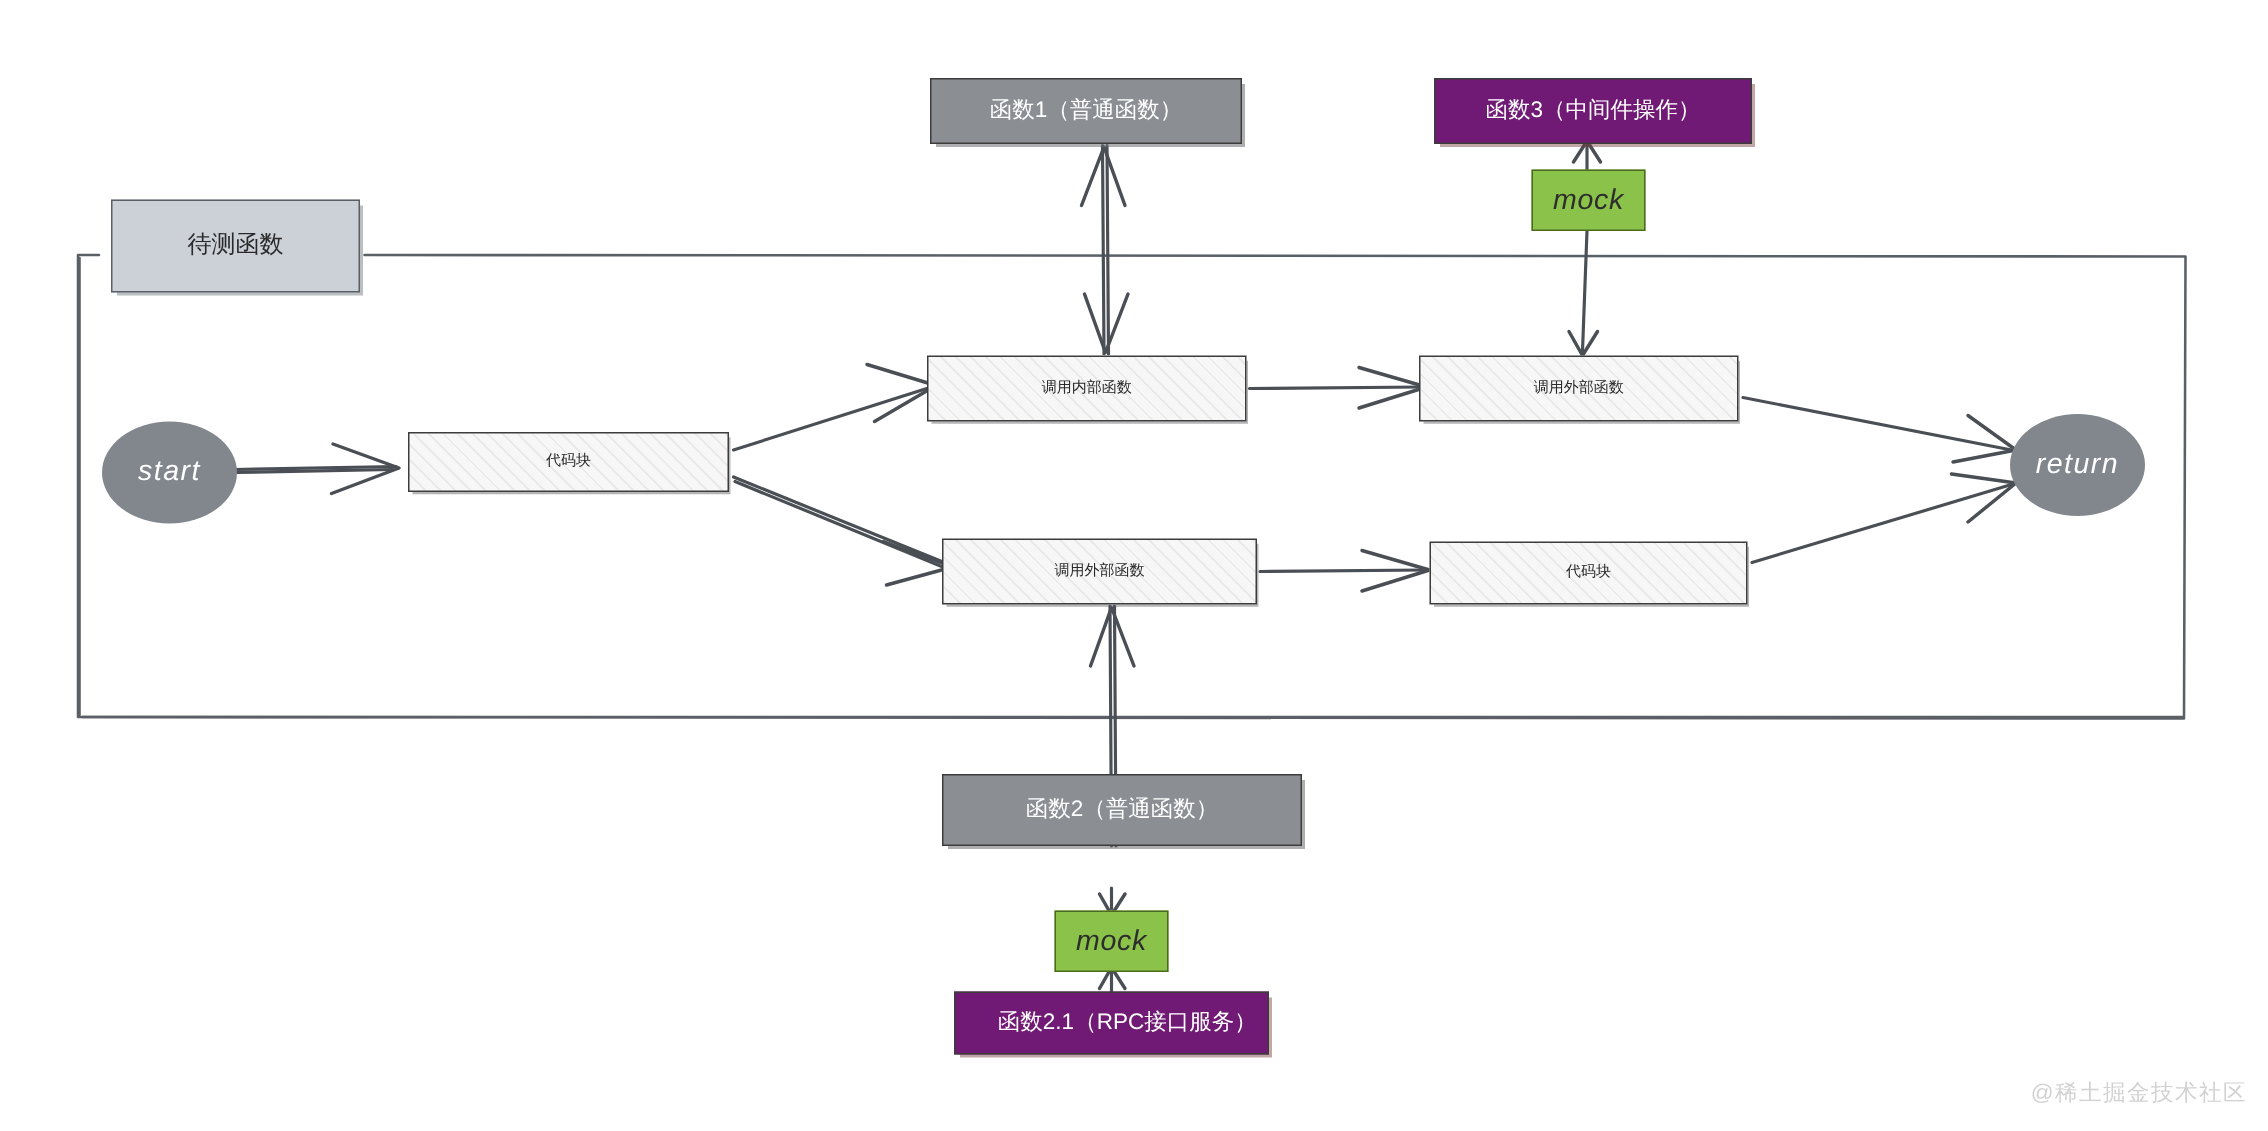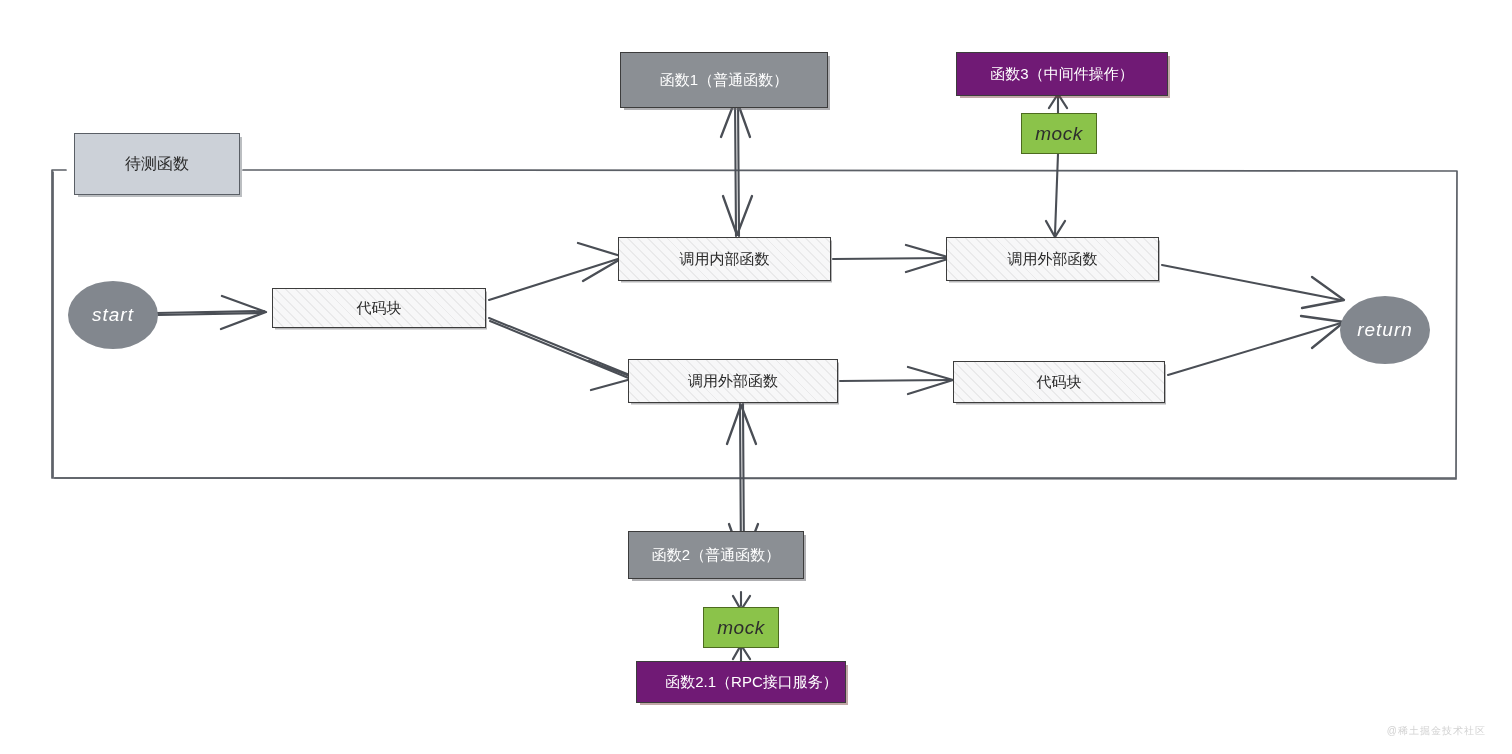--- a/index.html
+++ b/index.html
@@ -48,21 +48,21 @@
     background:
       repeating-linear-gradient(
         45deg,
         rgba(0,0,0,0.055) 0px,
         rgba(0,0,0,0.055) 1.3px,
         rgba(255,255,255,0) 1.3px,
         rgba(255,255,255,0) 7px
       ),
       #f7f7f8;
     color: #2a2a2a;
-    font-size: 15px;
+    font-size: 10px;
     box-shadow: 2px 2.5px 0 -1px rgba(90,90,95,0.45);
   }
 
   
   .box-grey {
     border: 1.6px solid #3c3c3c;
     background: #8b8f94;
     color: #ffffff;
     font-size: 15px;
     box-shadow: 3px 3px 0 -1px rgba(110,110,115,0.55);
@@ -102,24 +102,24 @@
     background: #82878e;
     color: #ffffff;
     font-size: 19px;
     font-style: italic;
     letter-spacing: 1px;
     border: none;
   }
 
   .watermark {
     position: absolute;
-    right: 26px;
+    right: 14px;
     bottom: 16px;
     color: #d2d2d2;
-    font-size: 10px;
+    font-size: 15px;
     letter-spacing: 1px;
     user-select: none;
     text-align: right;
   }
 </style>
 </head>
 <body>
 
 <div id="canvas">
 
@@ -230,29 +230,29 @@
   </div>
 
   <div class="node box-hatch" style="left:628px; top:359px; width:210px; height:44px;">
     <span class="lbl">调用外部函数</span>
   </div>
 
   <div class="node box-hatch" style="left:953px; top:361px; width:212px; height:42px;">
     <span class="lbl">代码块</span>
   </div>
 
-  <div class="node ellipse" style="left:1340px; top:296px; width:90px; height:68px;">
+  <div class="node ellipse" style="left:1340px; top:276px; width:90px; height:68px;">
     <span class="lbl">return</span>
   </div>
 
-  <div class="node box-grey" style="left:620px; top:52px; width:208px; height:56px;">
+  <div class="node box-grey" style="left:620px; top:52px; width:208px; height:44px;">
     <span class="lbl">函数1（普通函数）</span>
   </div>
 
-  <div class="node box-grey" style="left:628px; top:531px; width:176px; height:48px;">
+  <div class="node box-grey" style="left:628px; top:516px; width:240px; height:48px;">
     <span class="lbl">函数2（普通函数）</span>
   </div>
 
   <div class="node box-red" style="left:956px; top:52px; width:212px; height:44px;">
     <span class="lbl">函数3（中间件操作）</span>
   </div>
 
   <div class="node box-red" style="left:636px; top:661px; width:210px; height:42px;padding-left:21px;">
     <span class="lbl">函数2.1（RPC接口服务）</span>
   </div>

